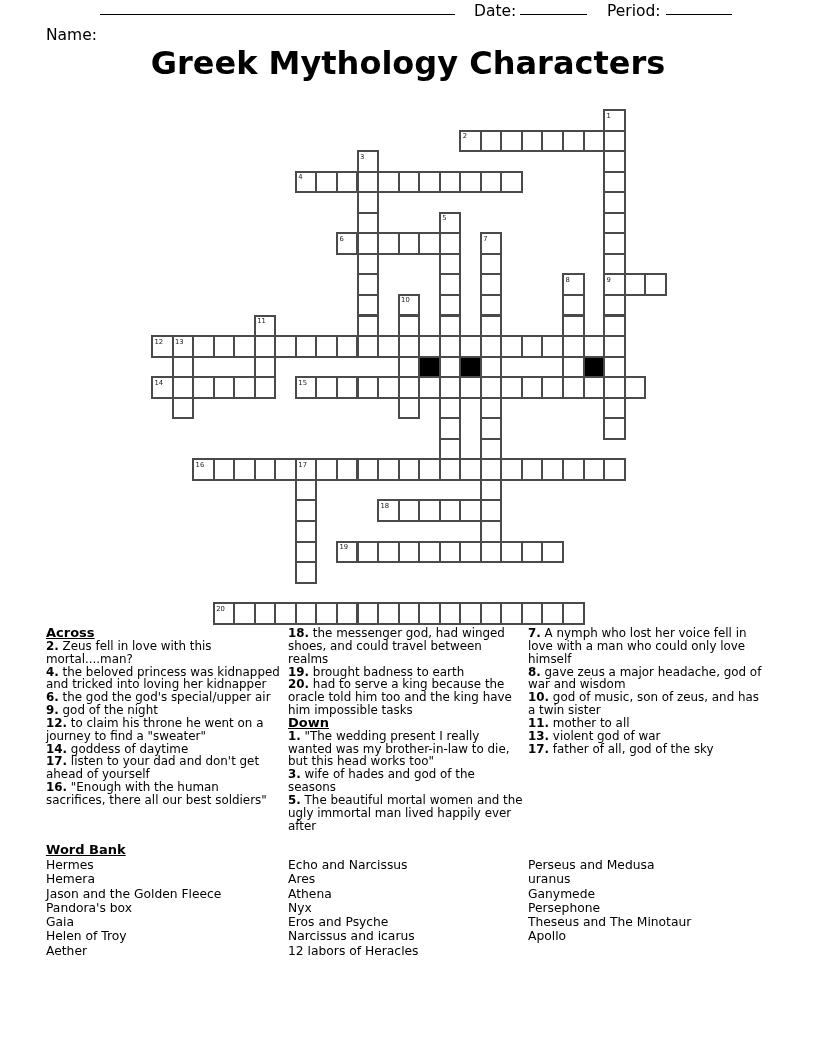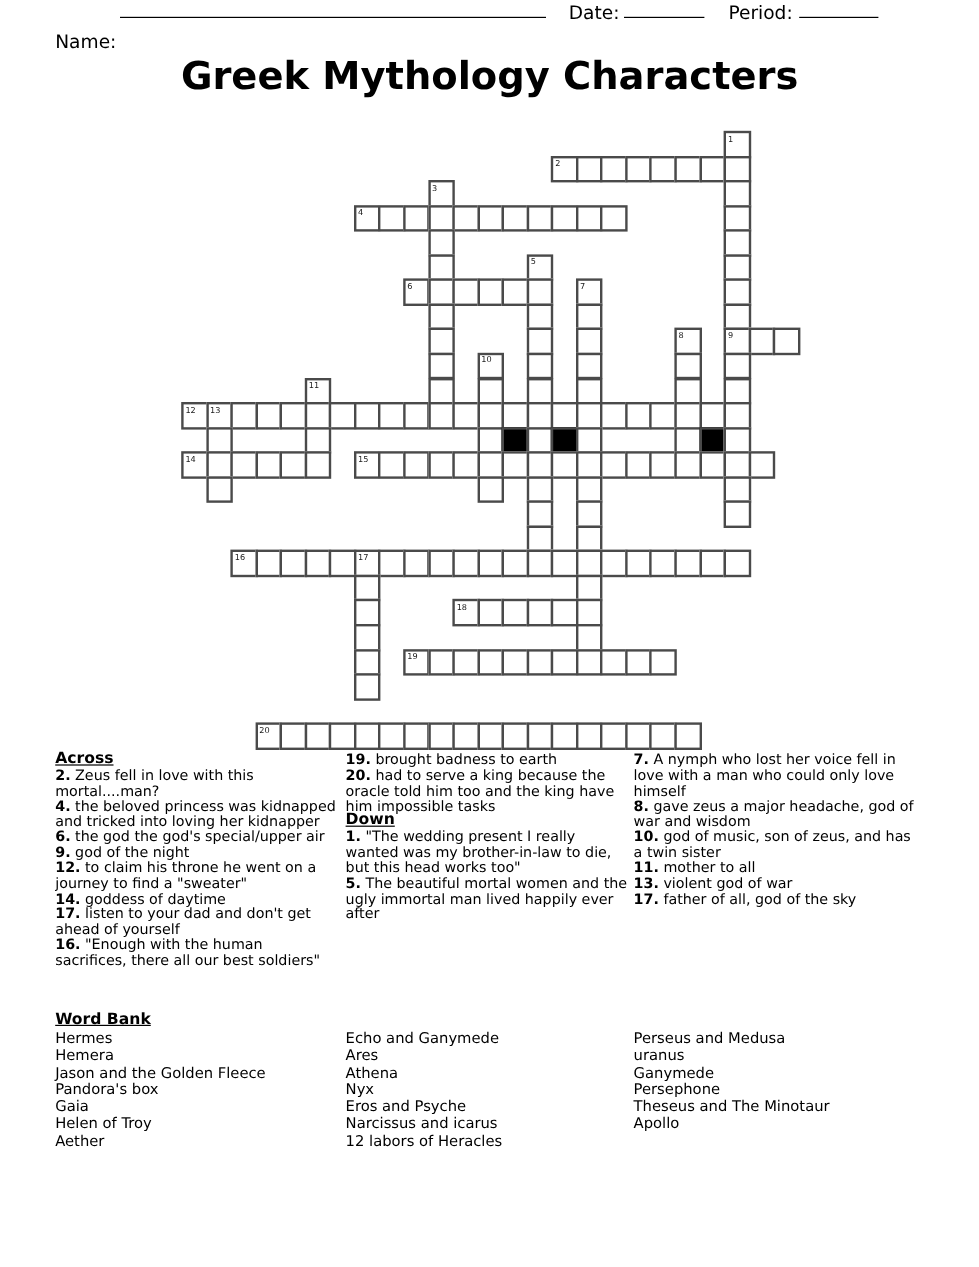--- a/index.html
+++ b/index.html
@@ -300,24 +300,26 @@
       <div class="clue"><b>2.</b> Zeus fell in love with this mortal....man?</div>
       <div class="clue"><b>4.</b> the beloved princess was kidnapped and tricked into loving her kidnapper</div>
       <div class="clue"><b>6.</b> the god the god's special/upper air</div>
       <div class="clue"><b>9.</b> god of the night</div>
       <div class="clue"><b>12.</b> to claim his throne he went on a journey to find a "sweater"</div>
       <div class="clue"><b>14.</b> goddess of daytime</div>
       <div class="clue"><b>17.</b> listen to your dad and don't get ahead of yourself</div>
       <div class="clue"><b>16.</b> "Enough with the human sacrifices, there all our best soldiers"</div>
     </div>
   <div class="clue-col" id="clue-col-2">
+      <div class="clue"><b>18.</b> the messenger god, had winged shoes, and could travel between realms</div>
       <div class="clue"><b>19.</b> brought badness to earth</div>
       <div class="clue"><b>20.</b> had to serve a king because the oracle told him too and the king have him impossible tasks</div>
       <div class="clue-header">Down</div>
       <div class="clue"><b>1.</b> "The wedding present I really wanted was my brother-in-law to die, but this head works too"</div>
+      <div class="clue"><b>3.</b> wife of hades and god of the seasons</div>
       <div class="clue"><b>5.</b> The beautiful mortal women and the ugly immortal man lived happily ever after</div>
     </div>
   <div class="clue-col" id="clue-col-3">
       <div class="clue"><b>7.</b> A nymph who lost her voice fell in love with a man who could only love himself</div>
       <div class="clue"><b>8.</b> gave zeus a major headache, god of war and wisdom</div>
       <div class="clue"><b>10.</b> god of music, son of zeus, and has a twin sister</div>
       <div class="clue"><b>11.</b> mother to all</div>
       <div class="clue"><b>13.</b> violent god of war</div>
       <div class="clue"><b>17.</b> father of all, god of the sky</div>
     </div>
@@ -326,21 +328,21 @@
   <div class="wb-col" id="wb-col-1">
       <div class="wb-item">Hermes</div>
       <div class="wb-item">Hemera</div>
       <div class="wb-item">Jason and the Golden Fleece</div>
       <div class="wb-item">Pandora's box</div>
       <div class="wb-item">Gaia</div>
       <div class="wb-item">Helen of Troy</div>
       <div class="wb-item">Aether</div>
     </div>
   <div class="wb-col" id="wb-col-2">
-      <div class="wb-item">Echo and Ganymede</div>
+      <div class="wb-item">Echo and Narcissus</div>
       <div class="wb-item">Ares</div>
       <div class="wb-item">Athena</div>
       <div class="wb-item">Nyx</div>
       <div class="wb-item">Eros and Psyche</div>
       <div class="wb-item">Narcissus and icarus</div>
       <div class="wb-item">12 labors of Heracles</div>
     </div>
   <div class="wb-col" id="wb-col-3">
       <div class="wb-item">Perseus and Medusa</div>
       <div class="wb-item">uranus</div>

